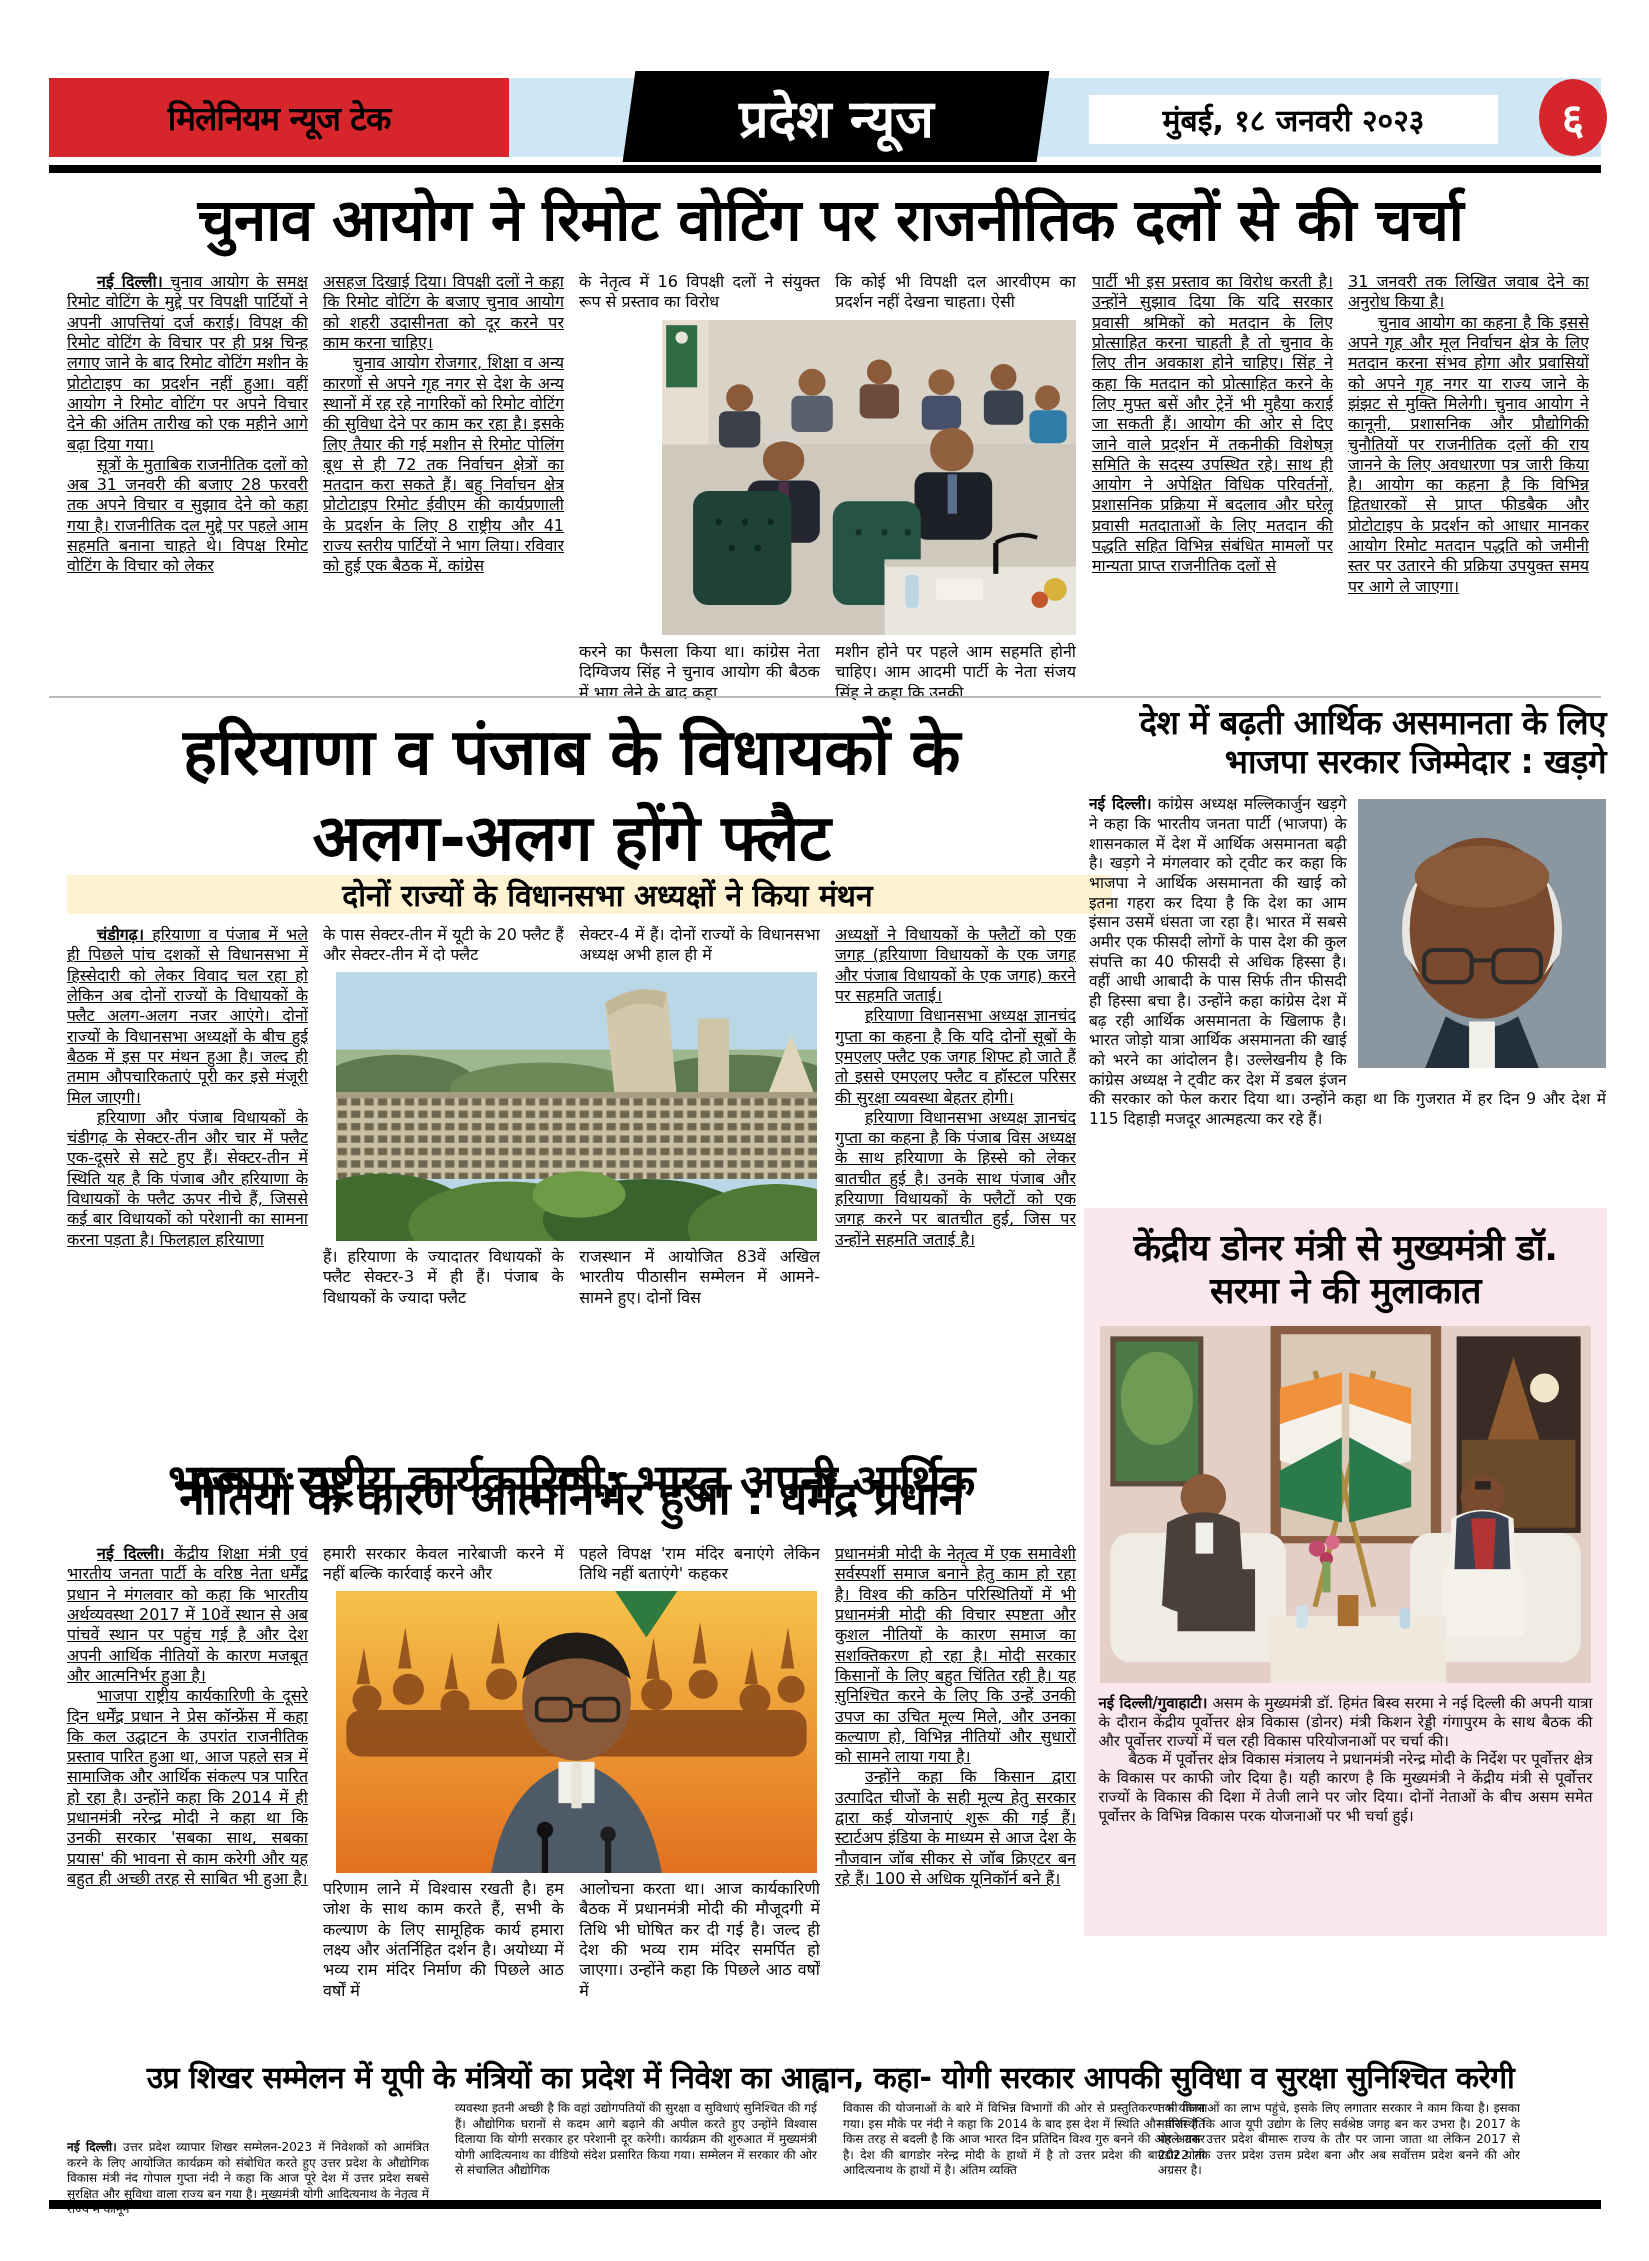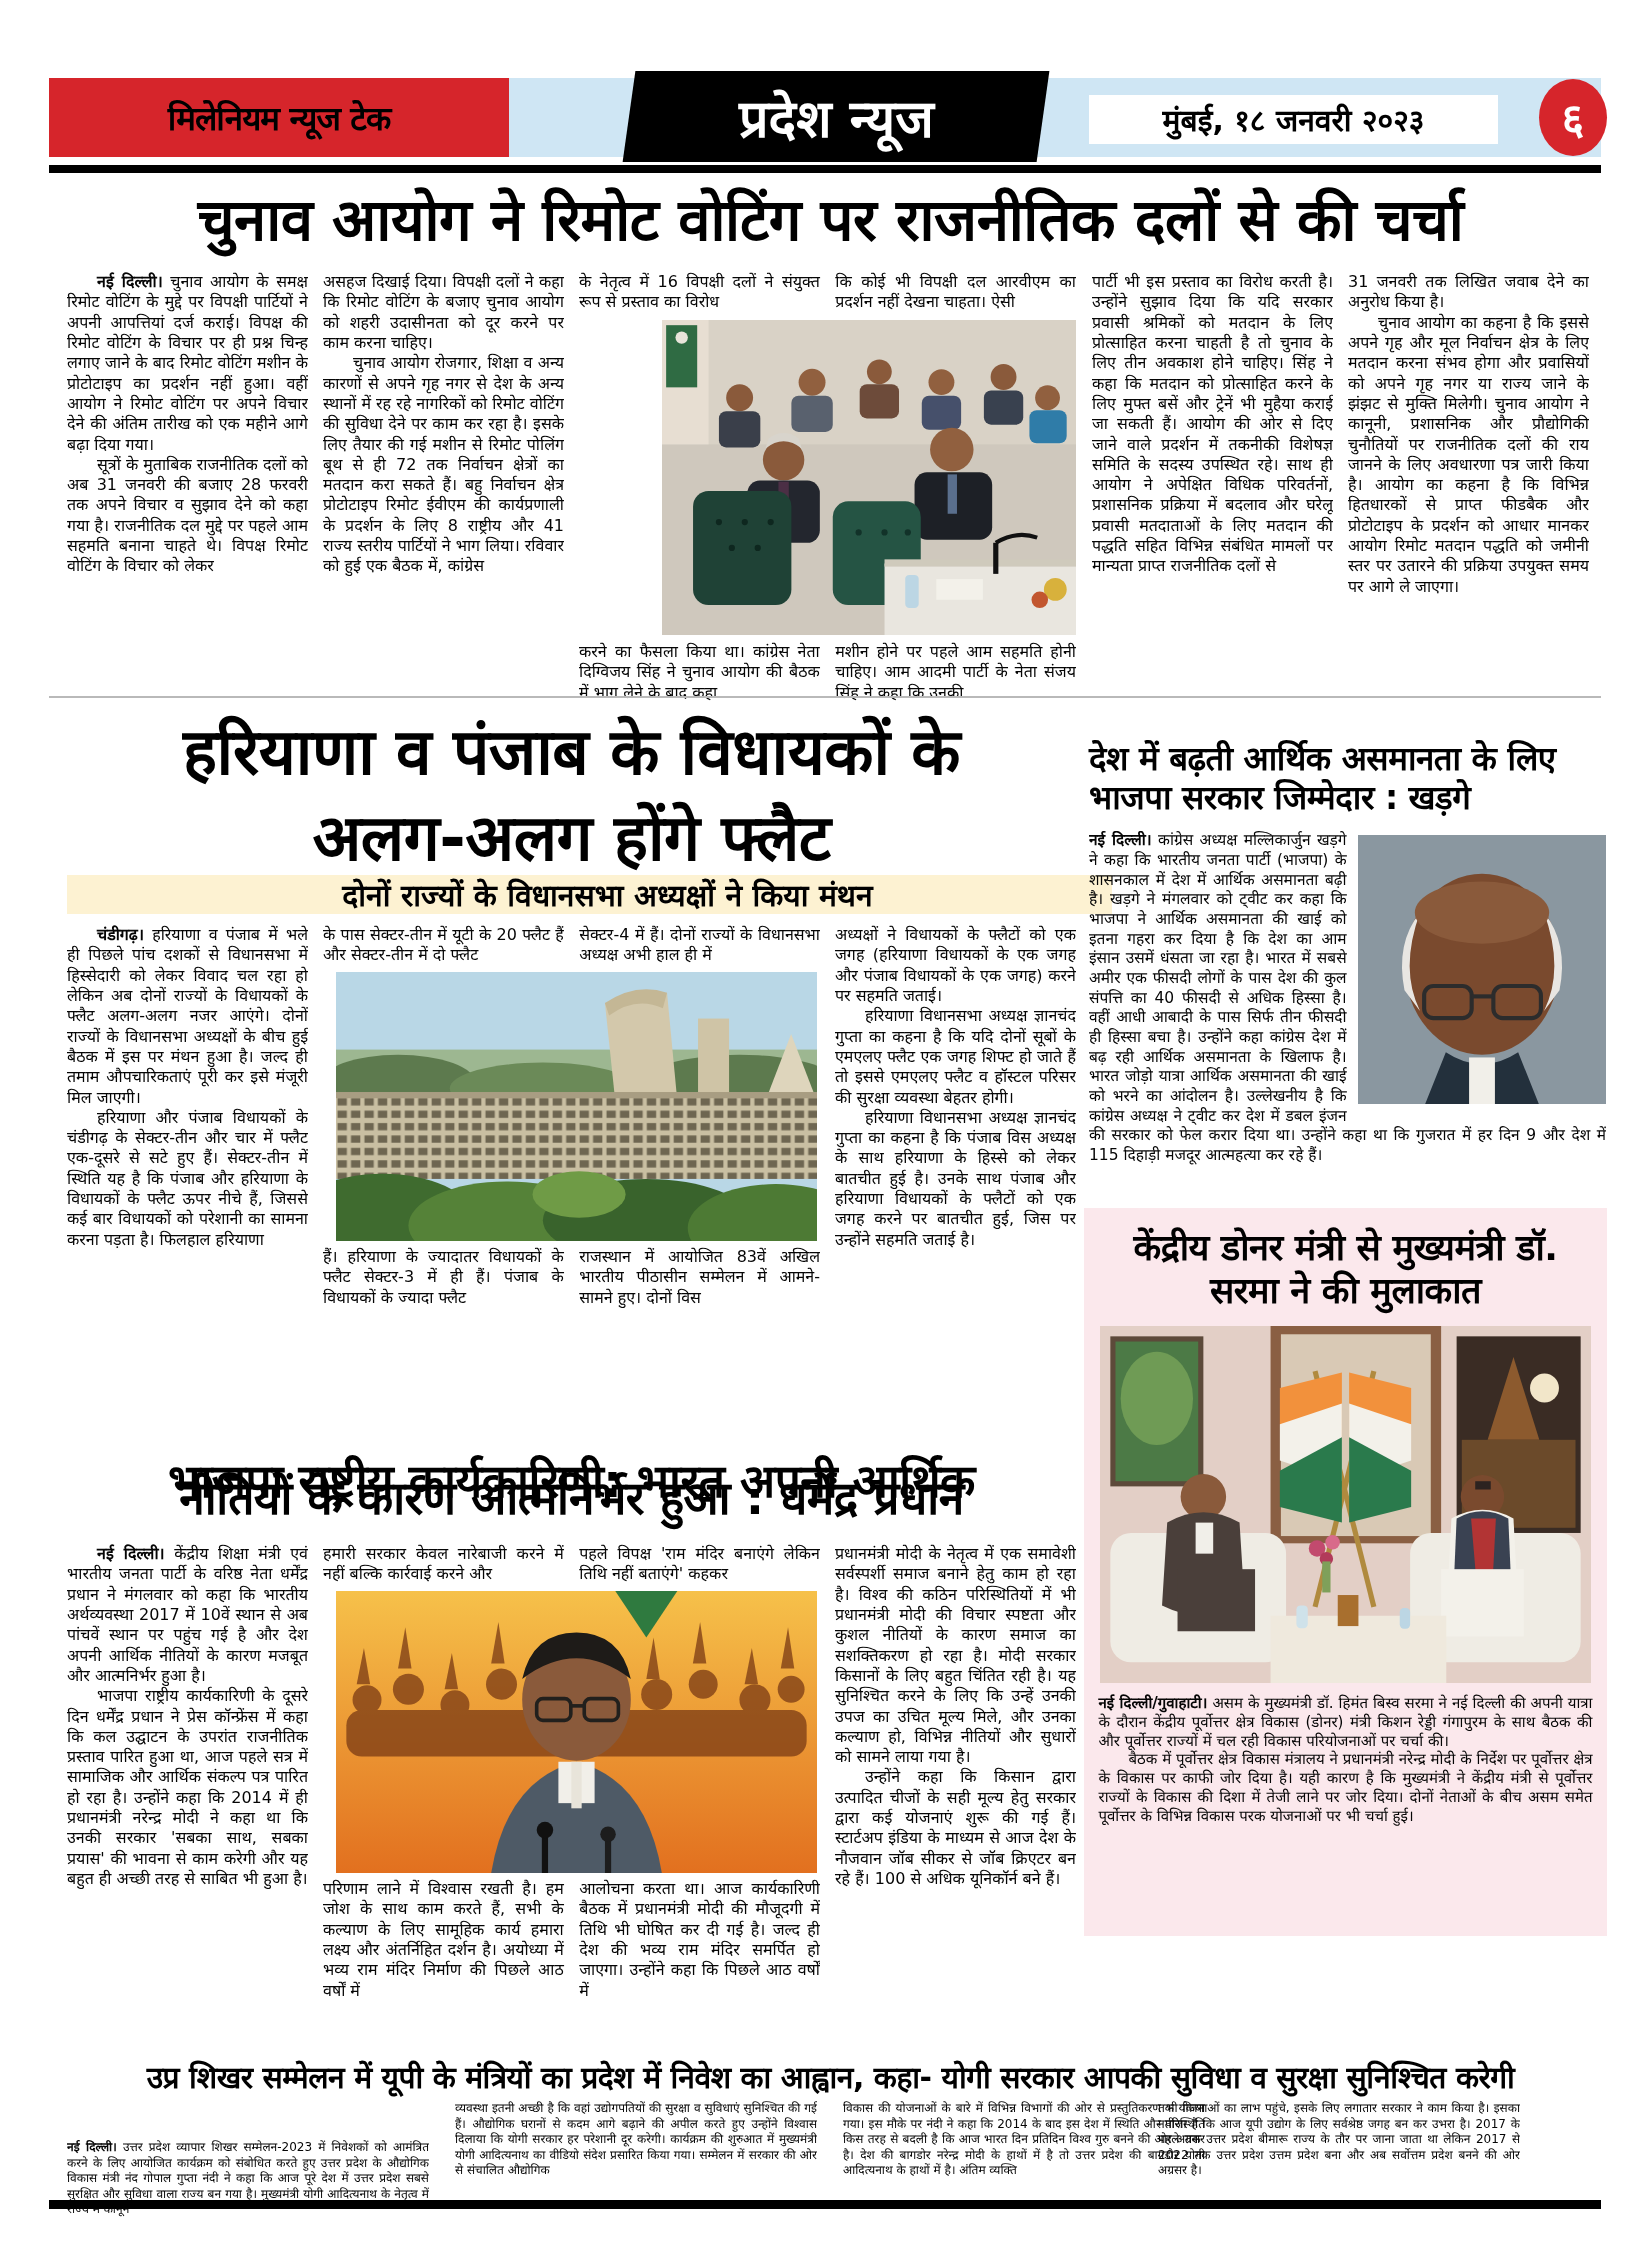--- a/index.html
+++ b/index.html
@@ -19,40 +19,40 @@
   .pagenum{position:absolute;left:1539px;top:79px;width:68px;height:77px;background:#d6252b;
              border-radius:50%;display:flex;align-items:center;justify-content:center;}
   .pagenum span{color:#fff;font-size:43px;font-weight:800;}
   .mast-rule{position:absolute;left:49px;top:165px;width:1552px;height:8.3px;background:#000;}
   
   .hl{font-weight:800;color:#000;letter-spacing:-0.5px;}
   .bodytext{font-size:16px;line-height:1.27;text-align:justify;color:#050505;overflow:hidden;}
   .bodytext p{margin:0;}
   .bodytext p.ind{text-indent:30px;}
   .lead{font-weight:800;}
-  .col{position:absolute;width:241px;}
+  .col{position:absolute;width:241px;text-decoration:underline;}
   .minirow{display:flex;gap:15.5px;}
   .minicol{width:241px;}
   .divider{position:absolute;left:49px;width:1552px;height:1.6px;background:#b9b9b9;}
   
   .a1-headline{position:absolute;left:57px;top:178px;width:1547px;height:88px;
        font-size:58px;text-align:center;white-space:nowrap;}
   .a1-mid{position:absolute;left:579px;top:272px;width:497px;height:422px;}
   .a1-photo{margin:7.2px 0 7.2px 83px;width:414px;height:315px;display:block;}
   
   .a2-h1{position:absolute;left:67px;top:706px;width:1009px;font-size:64px;text-align:center;white-space:nowrap;}
   .a2-h2{position:absolute;left:67px;top:792px;width:1009px;font-size:64px;text-align:center;white-space:nowrap;}
   .a2-sub{position:absolute;left:67px;top:875px;width:1009px;height:39px;background:#fdf2d2;
           display:flex;align-items:center;justify-content:center;padding-left:36px;}
   .a2-sub span{font-size:30px;font-weight:800;}
   .a2-mid{position:absolute;left:323px;top:925px;width:497px;height:455px;}
   .a2-photo{margin:6.2px 0 6.2px 13px;width:481px;height:269px;display:block;}
   
   .a3{position:absolute;left:1089px;top:704px;width:517px;height:504px;}
-  .a3 .head{font-size:33px;font-weight:800;text-align:left;line-height:1.18;letter-spacing:-0.5px;margin-top:36px;}
+  .a3 .head{font-size:33px;font-weight:800;text-align:right;line-height:1.18;letter-spacing:-0.5px;}
   .a3 .body{margin-top:13.5px;font-size:15.5px;}
   .a3-photo{float:right;width:248px;height:269px;margin:4.1px 0 5.2px 11.4px;}
   
   .a4{position:absolute;left:1084px;top:1208px;width:523px;height:728px;background:#fbe8ec;}
   .a4 .head{padding:17.6px 10.3px 5.2px 10.3px;font-size:36px;font-weight:800;text-align:center;line-height:1.2;letter-spacing:-0.5px;}
   .a4-photo{display:block;margin:9.3px auto 10.3px auto;width:491px;height:357px;}
   .a4 .body{padding:0 14.5px;font-size:15px;line-height:1.26;}
   
   .a5-h1{position:absolute;left:67px;top:1400px;width:1009px;font-size:46px;text-align:center;white-space:nowrap;margin-top:48px;}
   .a5-h2{position:absolute;left:67px;top:1465px;width:1009px;font-size:46px;text-align:center;white-space:nowrap;}

